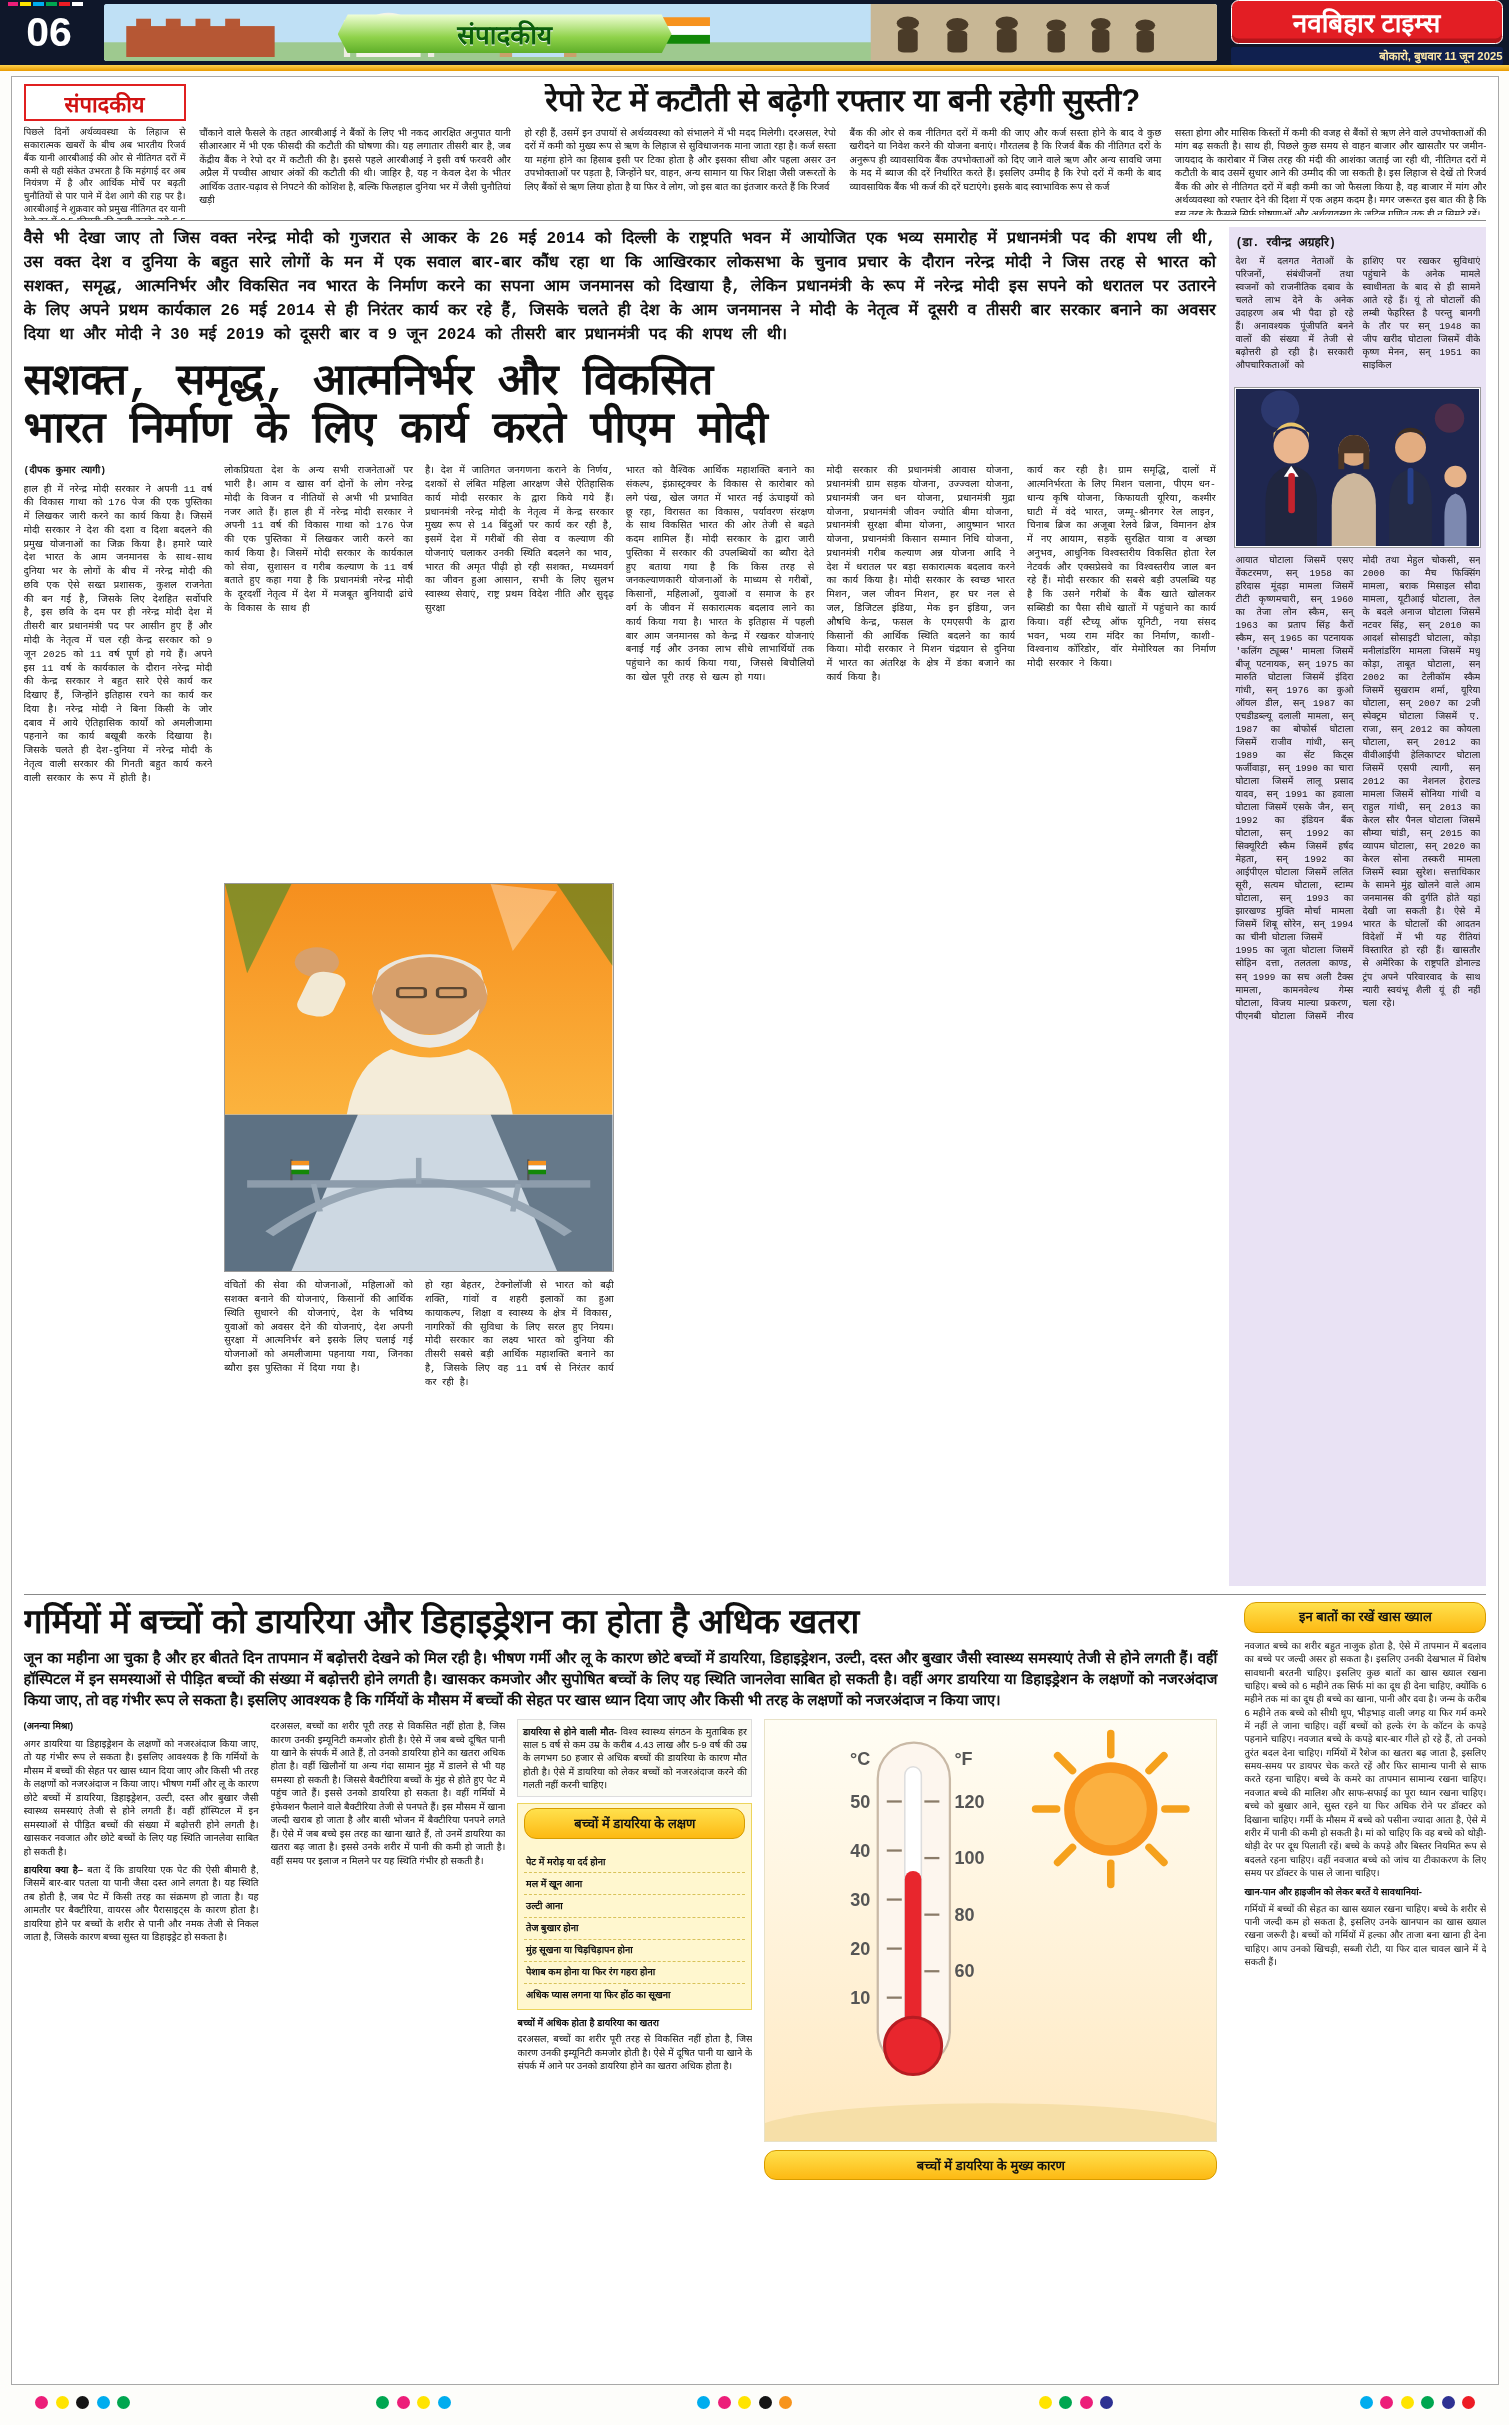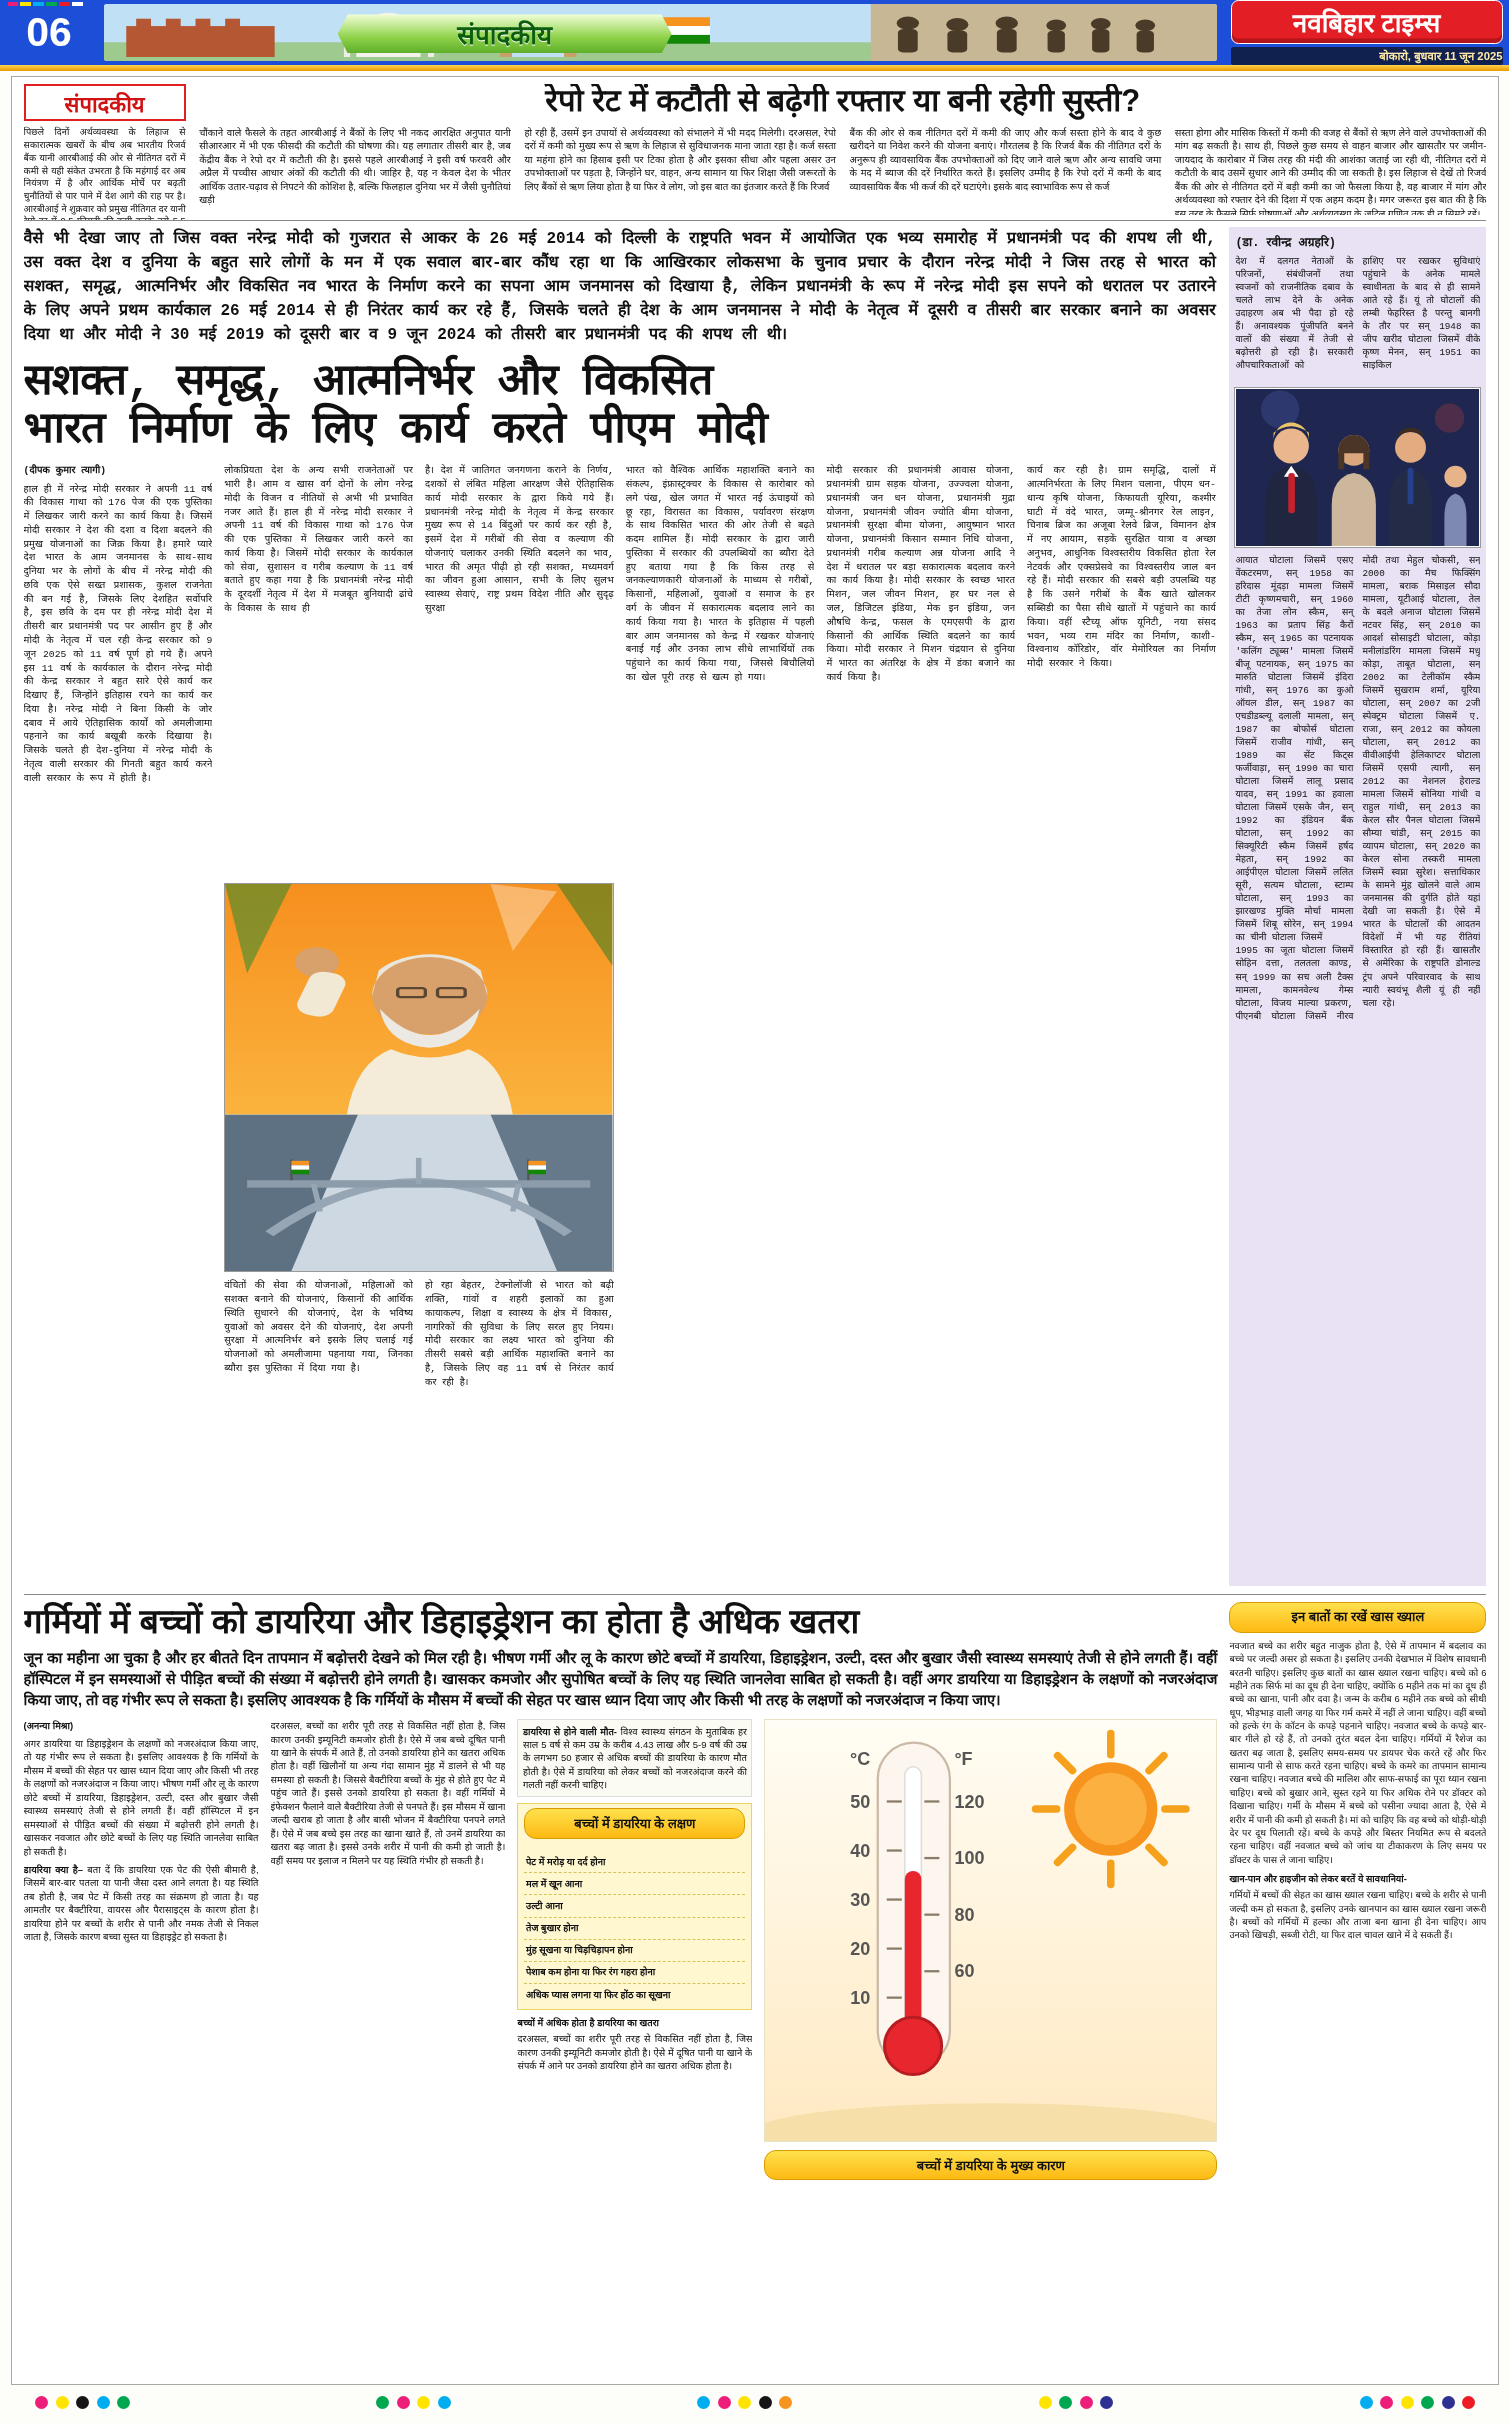--- a/index.html
+++ b/index.html
@@ -1,21 +1,21 @@
 <!DOCTYPE html>
 <html lang="hi" style="font-size:12px"><head>
 <meta charset="utf-8">
 <style>
   * { margin:0; padding:0; box-sizing:border-box; }
   html,body { width:1510px; }
   body { height:2426px; overflow:hidden; background:#fdfdfa; color:#111;
          font-family:"Liberation Sans", sans-serif; }
 
   
-  .masthead { height:65px; background:#1d4ed8; display:flex; align-items:stretch; position:relative; }
+  .masthead { height:65px; background:#0f172a; display:flex; align-items:stretch; position:relative; }
   .calib { position:absolute; top:1.5px; left:7.5px; display:flex; gap:2.3px; }
   .calib span { width:10.6px; height:4.5px; display:block; }
   .pageno { width:98px; color:#fff; font-size:41px; font-weight:bold; display:flex; align-items:center; justify-content:center; }
   .collage { flex:1; position:relative; margin:3.8px 6px; border-radius:3px; overflow:hidden; background:#bfe0f5; }
   .collage svg { width:100%; height:100%; display:block; }
   .ribbon { position:absolute; top:10.6px; left:21%; width:30%; height:39px;
             background:linear-gradient(#f2ffd9,#8fd24a 60%,#5faf2a);
             clip-path:polygon(3% 0,97% 0,100% 50%,97% 100%,3% 100%,0 50%);
             display:flex; align-items:center; justify-content:center;
             color:#0c5e0c; font-size:26px; font-weight:bold; text-shadow:0 0.8px 0 #fff; }
@@ -67,21 +67,21 @@
 
   
   .bottom { margin-top:7.5px; border-top:0.8px solid #888; padding-top:7.5px;
             display:grid; grid-template-columns:1fr 1fr 1fr 453px 257px;
             grid-template-rows:auto auto 1fr; column-gap:12px; row-gap:7.5px;
             height:778px; overflow:hidden; }
   .d-headline { grid-area:1/1/2/5; font-size:34px; line-height:1.12; font-weight:800; }
   .d-intro { grid-area:2/1/3/5; font-size:14.7px; font-weight:bold; line-height:1.45; }
   .d-c1{grid-area:3/1/4/2} .d-c2{grid-area:3/2/4/3} .d-c3{grid-area:3/3/4/4}
   .d-center{grid-area:3/4/4/5}
-  .care{grid-area:1/5/4/6; font-size:9.4px; line-height:1.42; overflow:hidden;}
+  .care{grid-area:1/5/4/6; font-size:9.4px; line-height:1.42; overflow:hidden;margin-left:15px;}
   .d-col { font-size:9.5px; line-height:1.42; overflow:hidden; }
   .ybar { background:linear-gradient(#ffe14d,#fdb913); font-weight:bold; text-align:center;
           padding:5.3px 6px; border-radius:12px; font-size:13px; margin-bottom:6px; border:0.8px solid #d79c00; }
   .death { border:0.8px solid #ddd; background:#fbfbf4; padding:4.5px; margin-bottom:6px; }
   .sym-box { background:#fff7cf; border:0.8px solid #ecd45c; padding:3.8px 6px; margin:3px 0 6px; }
   .sym-box ul { list-style:none;margin-top:12px; }
   .sym-box li { padding:3.8px 1.5px; border-bottom:0.8px dashed #d8c35a; font-size:9.5px; font-weight:600; }
   .sym-box li:last-child { border-bottom:none; }
   .thermo { background:#fffdf4; border:0.8px solid #e8e2c8; height:423px; }
   .thermo svg { width:100%; height:100%; display:block; }

